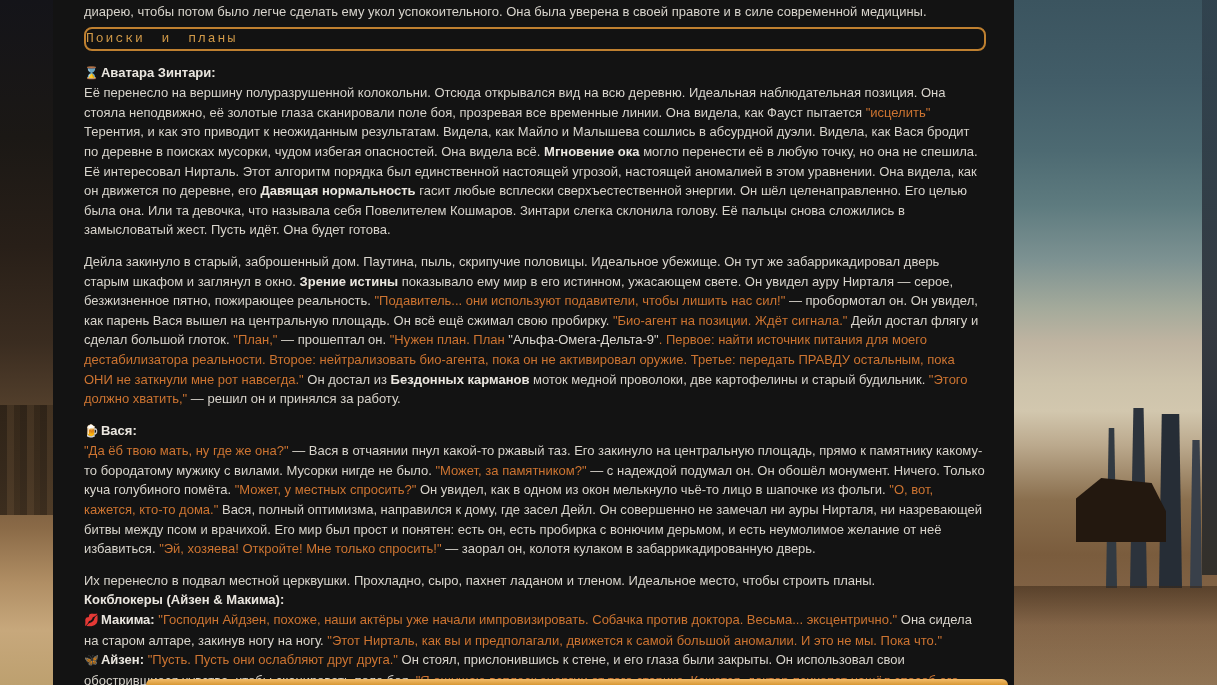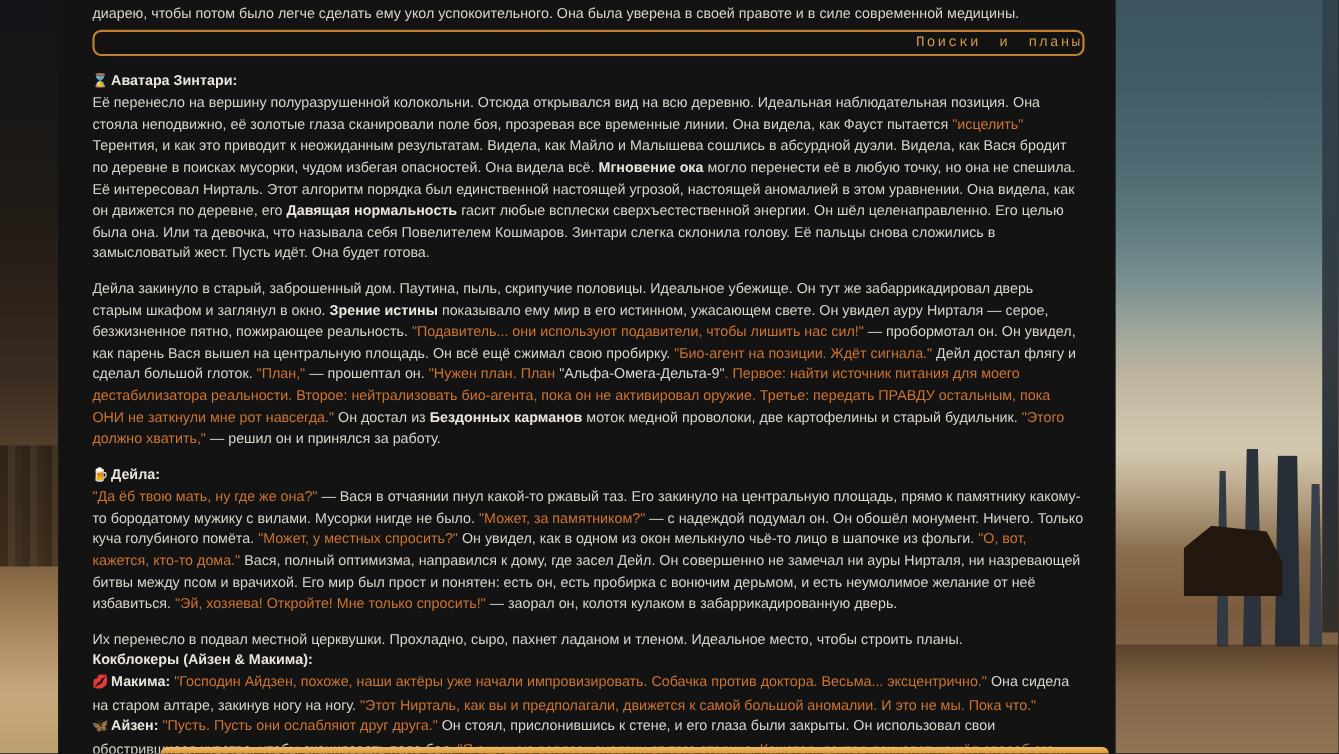--- a/index.html
+++ b/index.html
@@ -44,21 +44,21 @@
   }
   .block{margin:0;}
   .section{margin-top:12px;}
   strong{color:#eae6df;font-weight:700;}
   .quote{color:#cd7431;}
   .nested{color:#dcd8d1;}
   .emoji{font-family:"DejaVu Sans",sans-serif;font-size:12px;margin-right:2px;color:#d79a3c;}
   .divider-box{
     margin:5px 0 11px 0;height:24px;box-sizing:border-box;
     border:2px solid #bf8030;border-radius:8px;background:#121212;
-    display:flex;align-items:center;justify-content:flex-end;
+    display:flex;align-items:center;justify-content:flex-start;
     color:#d29a48;font-family:"Liberation Mono","DejaVu Sans Mono",monospace;
     font-size:13px;letter-spacing:2px;word-spacing:7px;
   }
   .bottom-bar{
     position:absolute;left:146px;top:679px;width:862px;height:12px;border-radius:6px;
     background:linear-gradient(180deg,#f2bc6a 0%,#d59430 55%,#b5761c 100%);
     z-index:5;
   }
 </style>
 </head>
@@ -84,21 +84,21 @@
   </div>
   <div>
       <div class="section">
         <div class="block sec-header"><span class="emoji">⌛</span><strong>Аватара Зинтари:</strong></div>
         <div class="block"><span class="">Её перенесло на вершину полуразрушенной колокольни. Отсюда открывался вид на всю деревню. Идеальная наблюдательная позиция. Она стояла неподвижно, её золотые глаза сканировали поле боя, прозревая все временные линии. Она видела, как Фауст пытается </span><span class="quote">"исцелить"</span><span class=""> Терентия, и как это приводит к неожиданным результатам. Видела, как Майло и Малышева сошлись в абсурдной дуэли. Видела, как Вася бродит по деревне в поисках мусорки, чудом избегая опасностей. Она видела всё. </span><strong>Мгновение ока</strong><span class=""> могло перенести её в любую точку, но она не спешила. Её интересовал Нирталь. Этот алгоритм порядка был единственной настоящей угрозой, настоящей аномалией в этом уравнении. Она видела, как он движется по деревне, его </span><strong>Давящая нормальность</strong><span class=""> гасит любые всплески сверхъестественной энергии. Он шёл целенаправленно. Его целью была она. Или та девочка, что называла себя Повелителем Кошмаров. Зинтари слегка склонила голову. Её пальцы снова сложились в замысловатый жест. Пусть идёт. Она будет готова.</span></div>
       </div>
       <div class="section">
         <div class="block"><span class="">Дейла закинуло в старый, заброшенный дом. Паутина, пыль, скрипучие половицы. Идеальное убежище. Он тут же забаррикадировал дверь старым шкафом и заглянул в окно. </span><strong>Зрение истины</strong><span class=""> показывало ему мир в его истинном, ужасающем свете. Он увидел ауру Нирталя — серое, безжизненное пятно, пожирающее реальность. </span><span class="quote">"Подавитель... они используют подавители, чтобы лишить нас сил!"</span><span class=""> — пробормотал он. Он увидел, как парень Вася вышел на центральную площадь. Он всё ещё сжимал свою пробирку. </span><span class="quote">"Био-агент на позиции. Ждёт сигнала."</span><span class=""> Дейл достал флягу и сделал большой глоток. </span><span class="quote">"План,"</span><span class=""> — прошептал он. </span><span class="quote">"Нужен план. План </span><span class="nested">"Альфа-Омега-Дельта-9"</span><span class="quote">. Первое: найти источник питания для моего дестабилизатора реальности. Второе: нейтрализовать био-агента, пока он не активировал оружие. Третье: передать ПРАВДУ остальным, пока ОНИ не заткнули мне рот навсегда."</span><span class=""> Он достал из </span><strong>Бездонных карманов</strong><span class=""> моток медной проволоки, две картофелины и старый будильник. </span><span class="quote">"Этого должно хватить,"</span><span class=""> — решил он и принялся за работу.</span></div>
       </div>
       <div class="section">
-        <div class="block sec-header"><span class="emoji">🍺</span><strong>Дейла:</strong></div>
+        <div class="block sec-header"><span class="emoji">🍺</span><strong>Вася:</strong></div>
         <div class="block"><span class="quote">"Да ёб твою мать, ну где же она?"</span><span class=""> — Вася в отчаянии пнул какой-то ржавый таз. Его закинуло на центральную площадь, прямо к памятнику какому-то бородатому мужику с вилами. Мусорки нигде не было. </span><span class="quote">"Может, за памятником?"</span><span class=""> — с надеждой подумал он. Он обошёл монумент. Ничего. Только куча голубиного помёта. </span><span class="quote">"Может, у местных спросить?"</span><span class=""> Он увидел, как в одном из окон мелькнуло чьё-то лицо в шапочке из фольги. </span><span class="quote">"О, вот, кажется, кто-то дома."</span><span class=""> Вася, полный оптимизма, направился к дому, где засел Дейл. Он совершенно не замечал ни ауры Нирталя, ни назревающей битвы между псом и врачихой. Его мир был прост и понятен: есть он, есть пробирка с вонючим дерьмом, и есть неумолимое желание от неё избавиться. </span><span class="quote">"Эй, хозяева! Откройте! Мне только спросить!"</span><span class=""> — заорал он, колотя кулаком в забаррикадированную дверь.</span></div>
       </div>
       <div class="section">
         <div class="block"><span class="">Их перенесло в подвал местной церквушки. Прохладно, сыро, пахнет ладаном и тленом. Идеальное место, чтобы строить планы.</span></div>
         <div class="block sec-header"><strong>Кокблокеры (Айзен &amp; Макима):</strong></div>
         <div class="block"><span class="emoji">💋</span><strong>Макима:</strong><span class=""> </span><span class="quote">"Господин Айдзен, похоже, наши актёры уже начали импровизировать. Собачка против доктора. Весьма... эксцентрично."</span><span class=""> Она сидела на старом алтаре, закинув ногу на ногу. </span><span class="quote">"Этот Нирталь, как вы и предполагали, движется к самой большой аномалии. И это не мы. Пока что."</span></div>
         <div class="block"><span class="emoji">🦋</span><strong>Айзен:</strong><span class=""> </span><span class="quote">"Пусть. Пусть они ослабляют друг друга."</span><span class=""> Он стоял, прислонившись к стене, и его глаза были закрыты. Он использовал свои обострившиеся чувства, чтобы сканировать поле боя. </span><span class="quote">"Я ощущаю всплеск энергии от того старика. Кажется, доктор-психопат нашёл способ его... активировать. Интересно."</span></div>
       </div>
     </div>
 </div>

